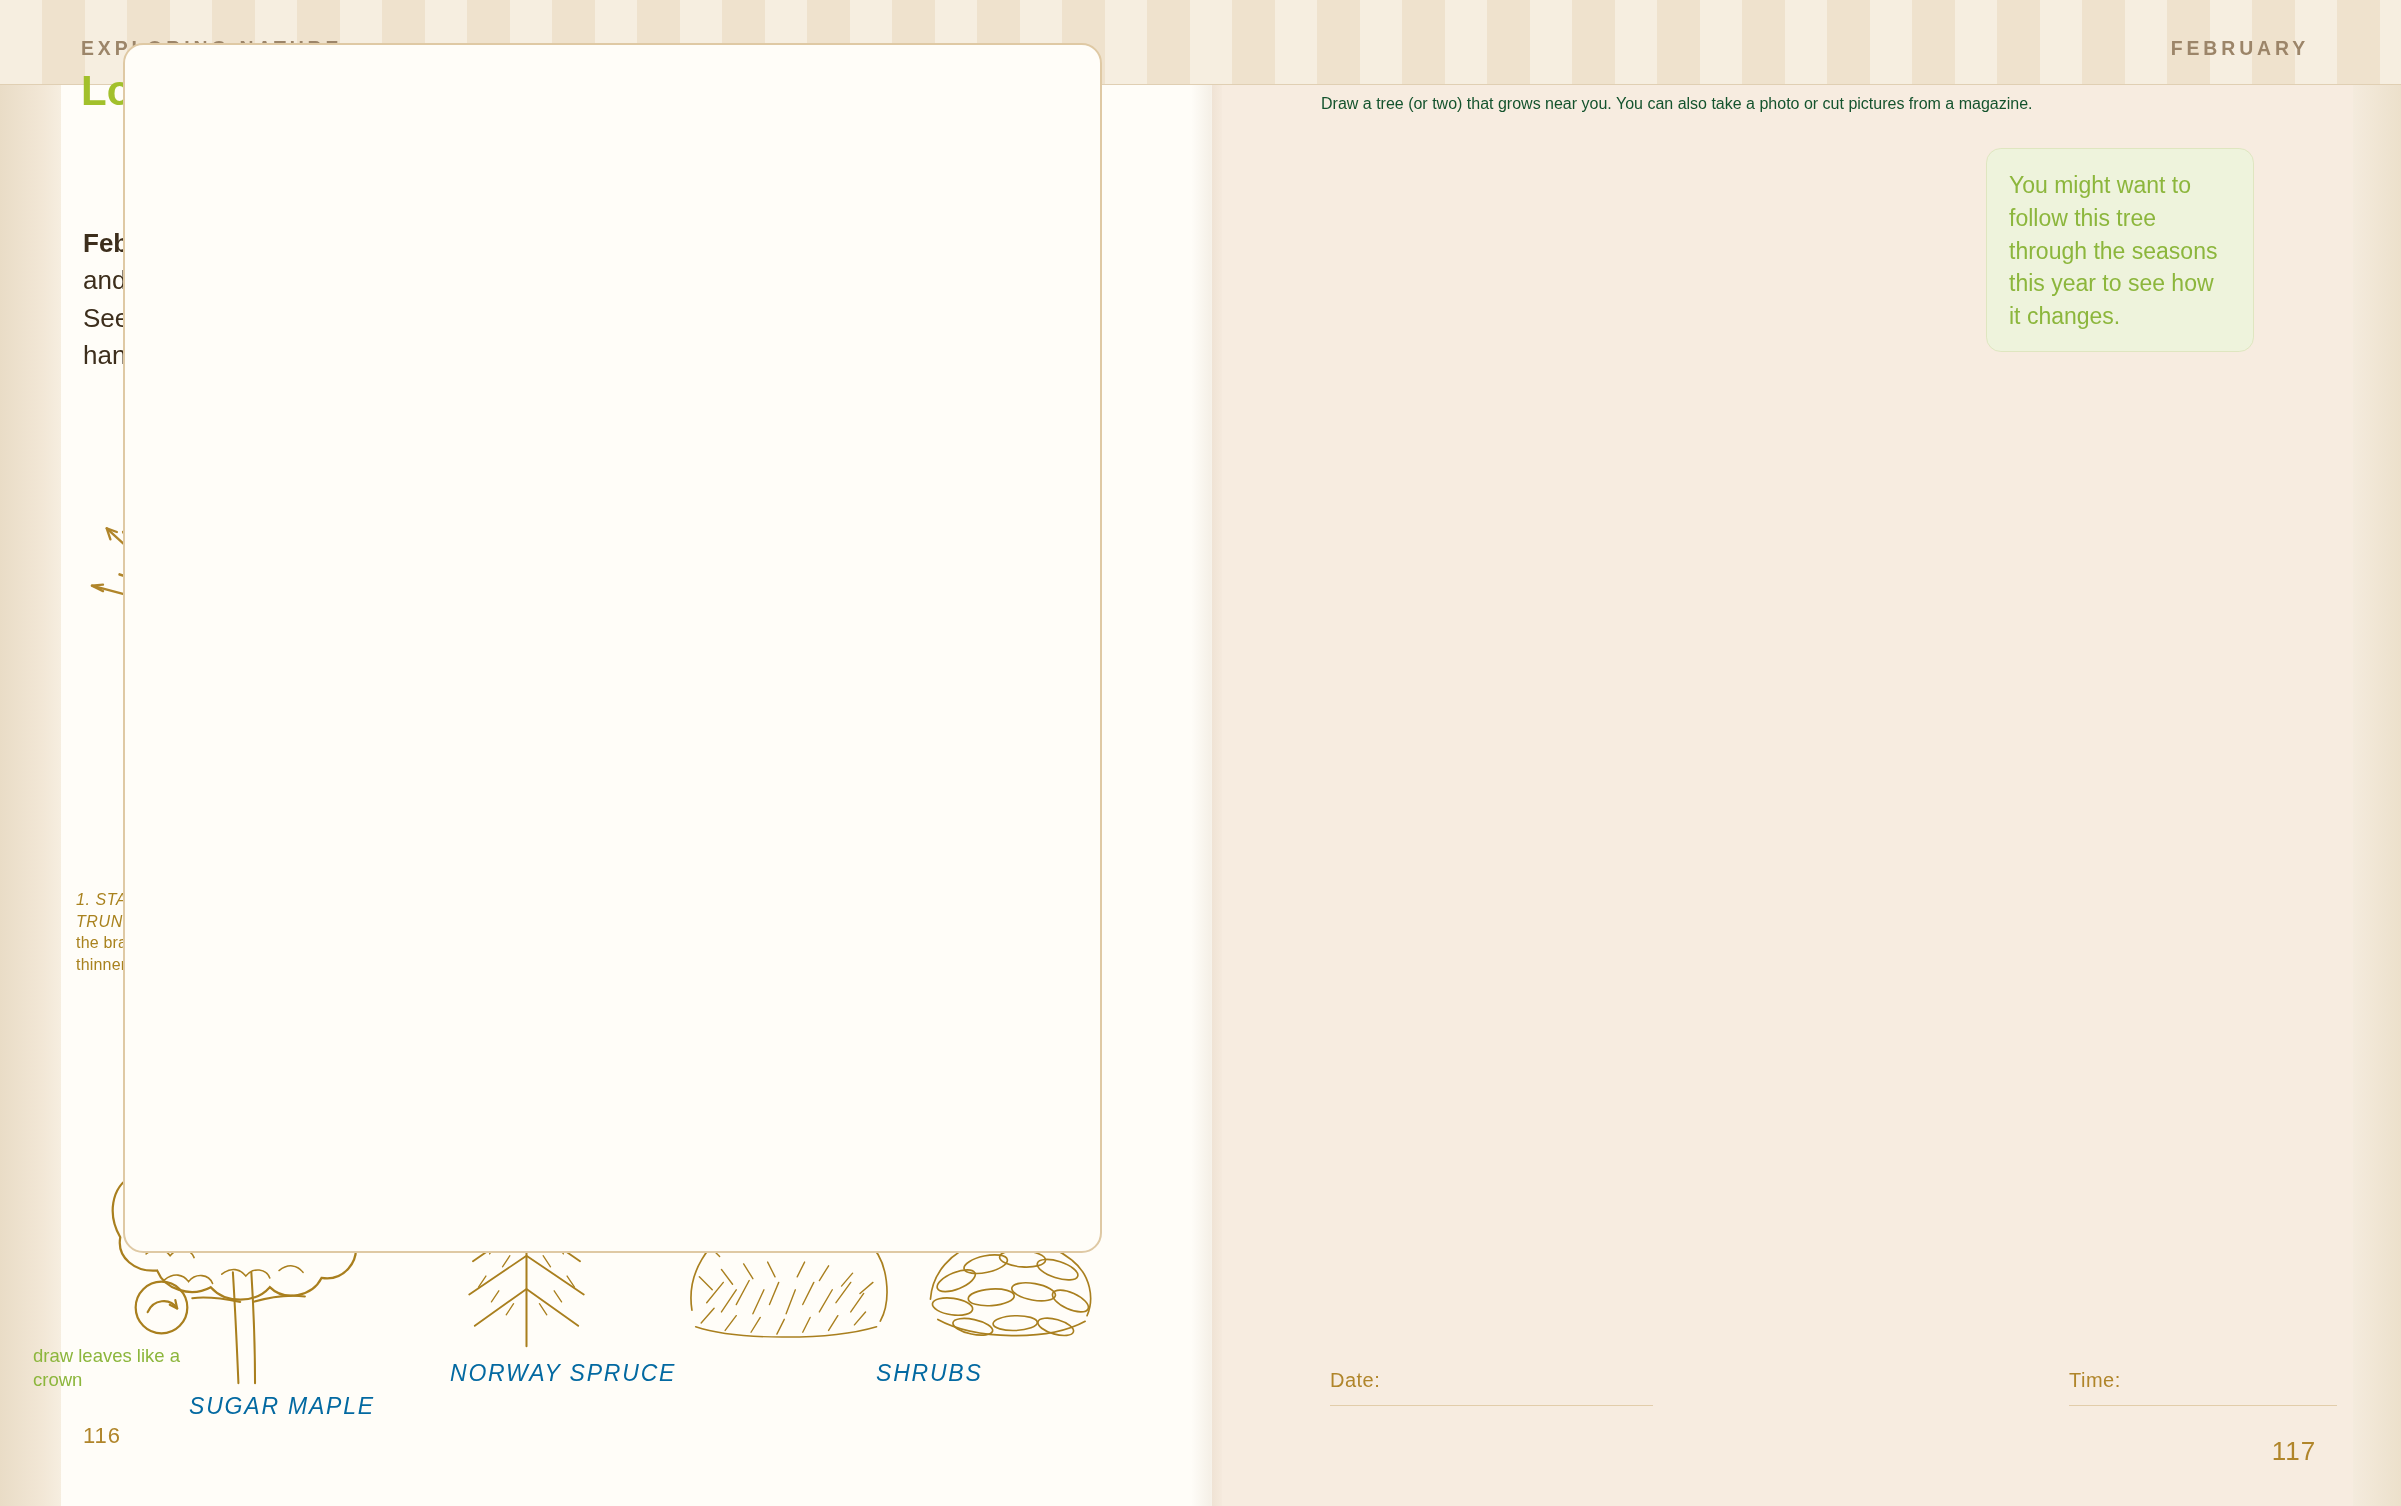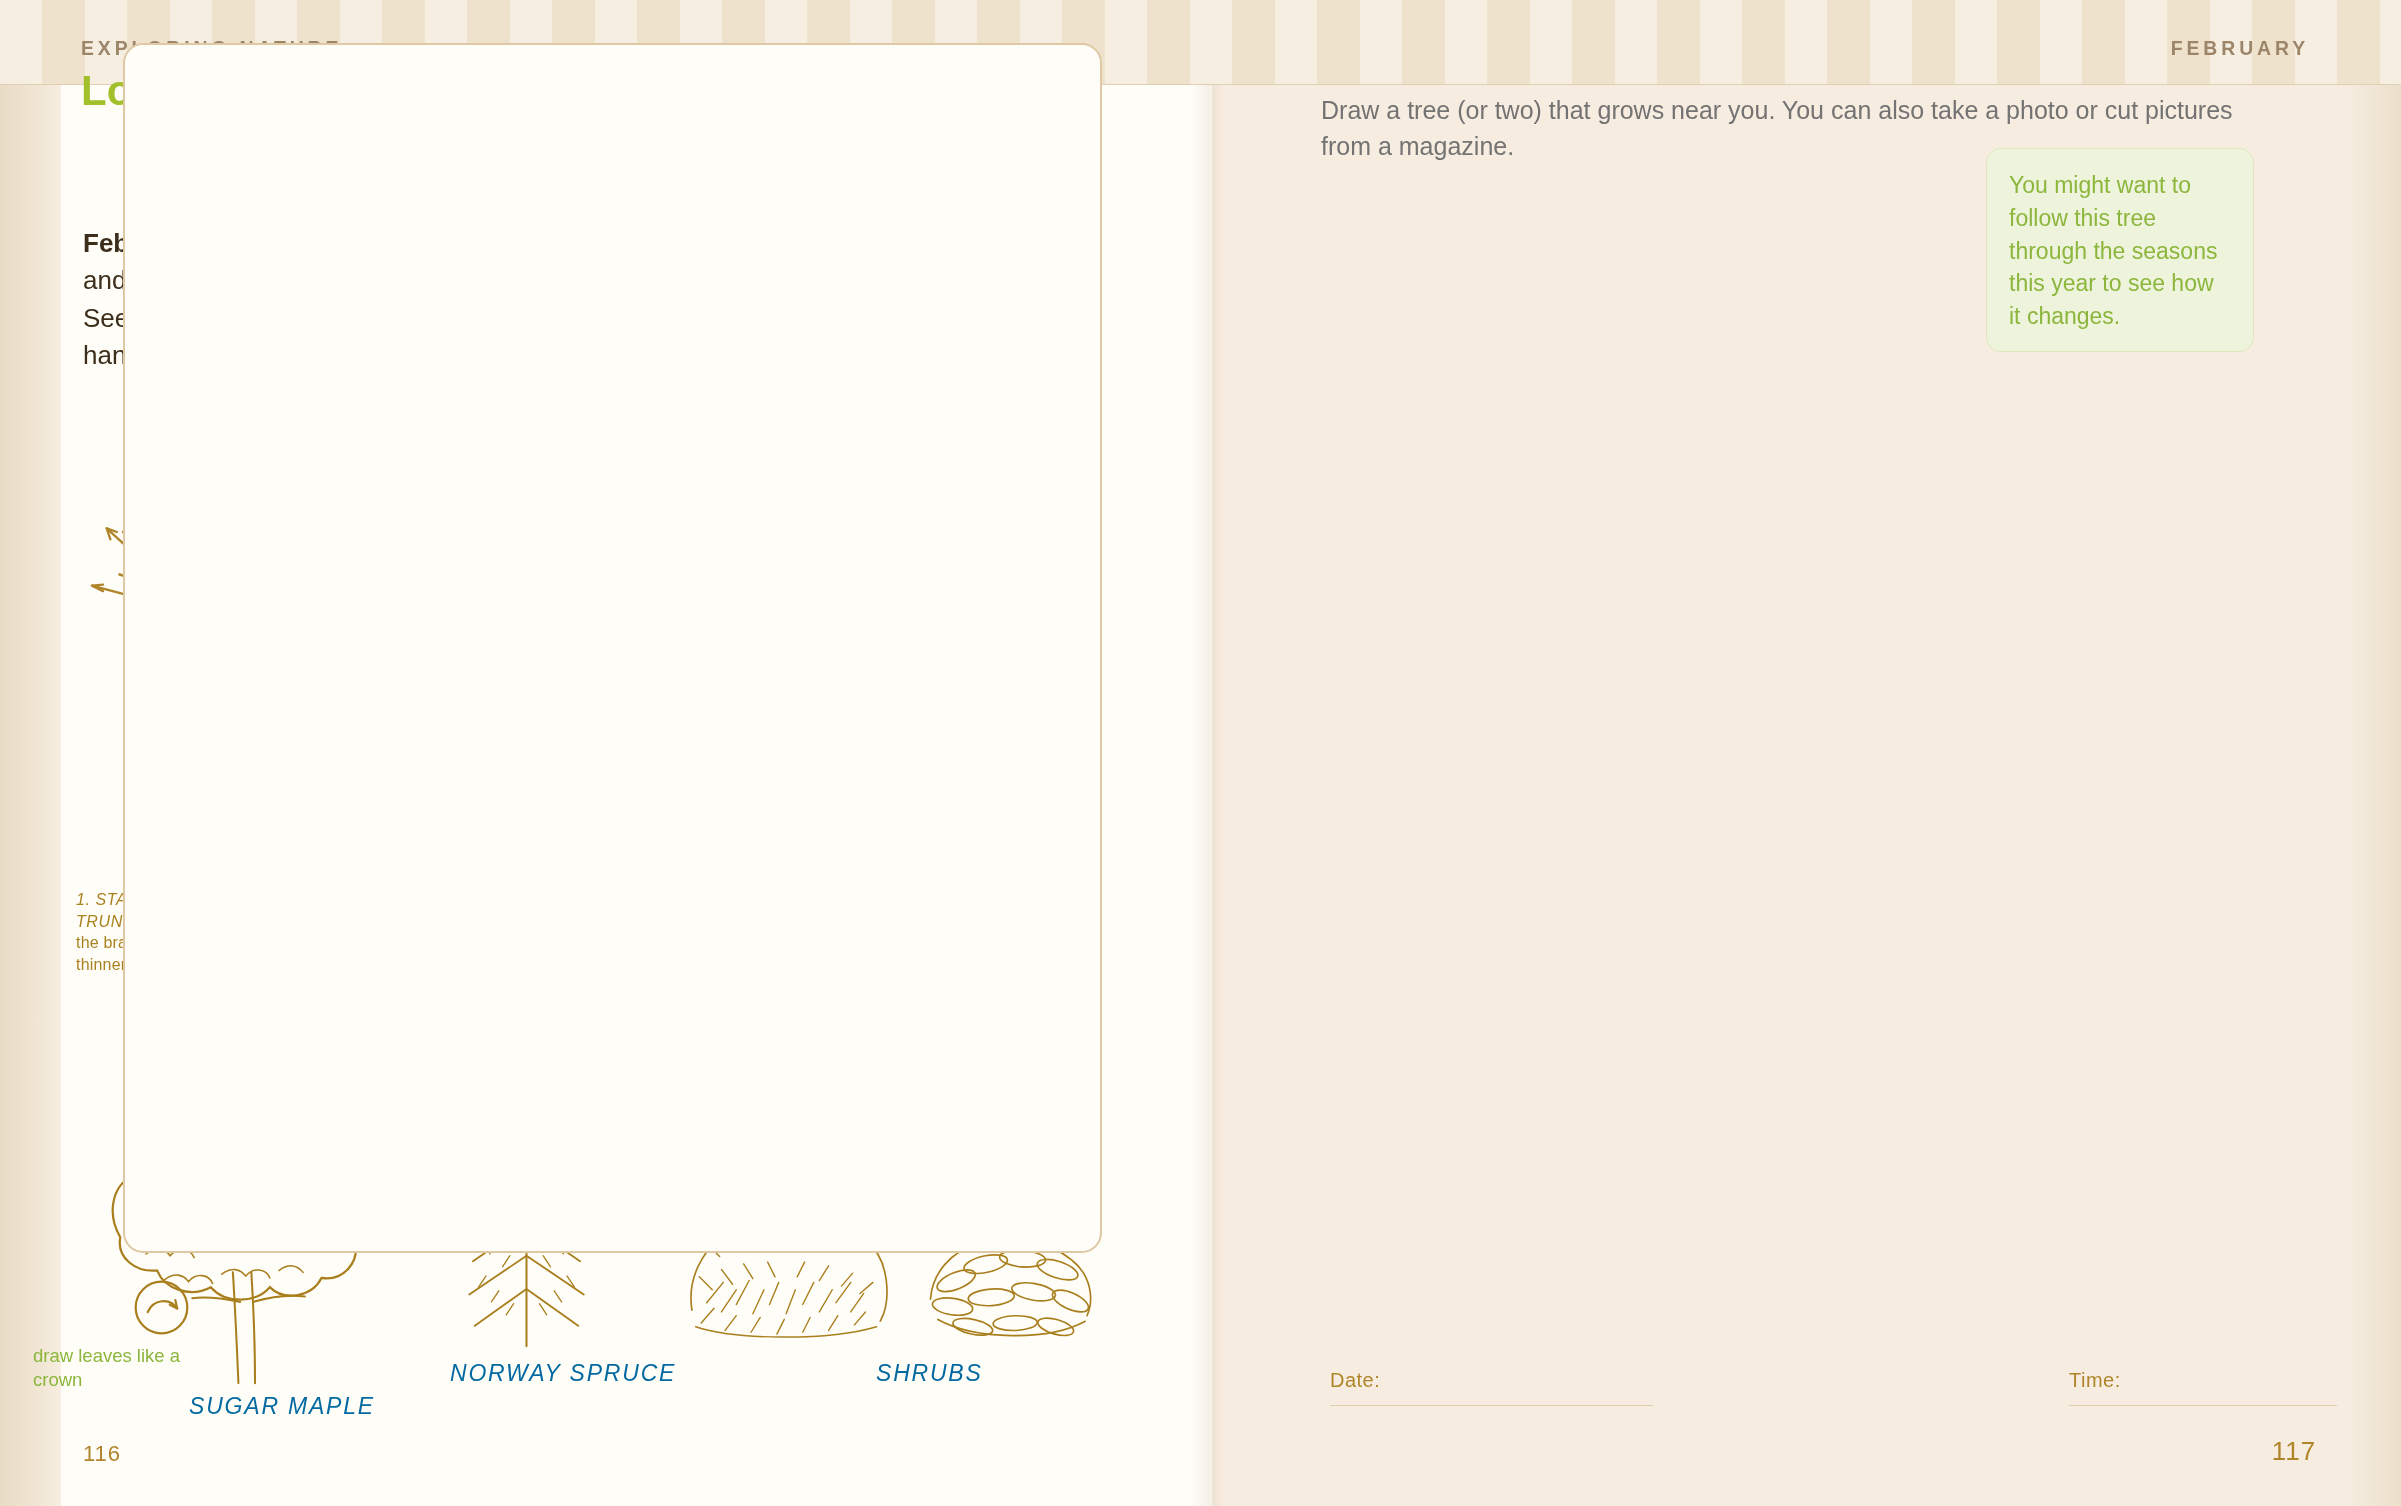--- a/index.html
+++ b/index.html
@@ -143,21 +143,21 @@
   .lbl-sugar-maple-bot { top: 1393px; left: 189px; letter-spacing: 1.8px; }
   .lbl-shrubs { top: 1360px; left: 876px; letter-spacing: 1.8px; }
 
   .lbl-needles { top: 1059px; left: 626px; }
   .lbl-yew { top: 1162px; left: 765px; }
   .lbl-broadleaf { top: 1155px; left: 914px; text-align: center; width: 203px; }
   .lbl-crown { top: 1344px; left: 33px; width: 157px; }
 
   .page-num-left {
     position: absolute;
-    bottom: 39px; left: 83px;
+    bottom: 57px; left: 83px;
     font-size: 22px;
     color: #b0852a;
     letter-spacing: 0.9px;
   }
   .page-num-right {
     position: absolute;
     bottom: 39px; right: 85px;
     font-size: 26px;
     color: #b0852a;
     letter-spacing: 0.9px;
@@ -170,23 +170,23 @@
     width: 979px;
     height: 1210px;
     background: #fffdf8;
     border: 2.3px solid #dfc9a4;
     border-radius: 20.3px;
   }
   .draw-prompt {
     position: absolute;
     top: 92px; left: 1321px;
     width: 942px;
-    font-size: 25px;
+    font-size: 16px;
     line-height: 1.45;
-    color: #737373;
+    color: #14532d;
   }
   .note-card {
     position: absolute;
     top: 148px; left: 1986px;
     width: 268px;
     min-height: 199px;
     background: #eef3dc;
     border: 1.8px solid #dfe6c0;
     border-radius: 14.8px;
     padding: 20.3px 22px 18.5px 22px;

